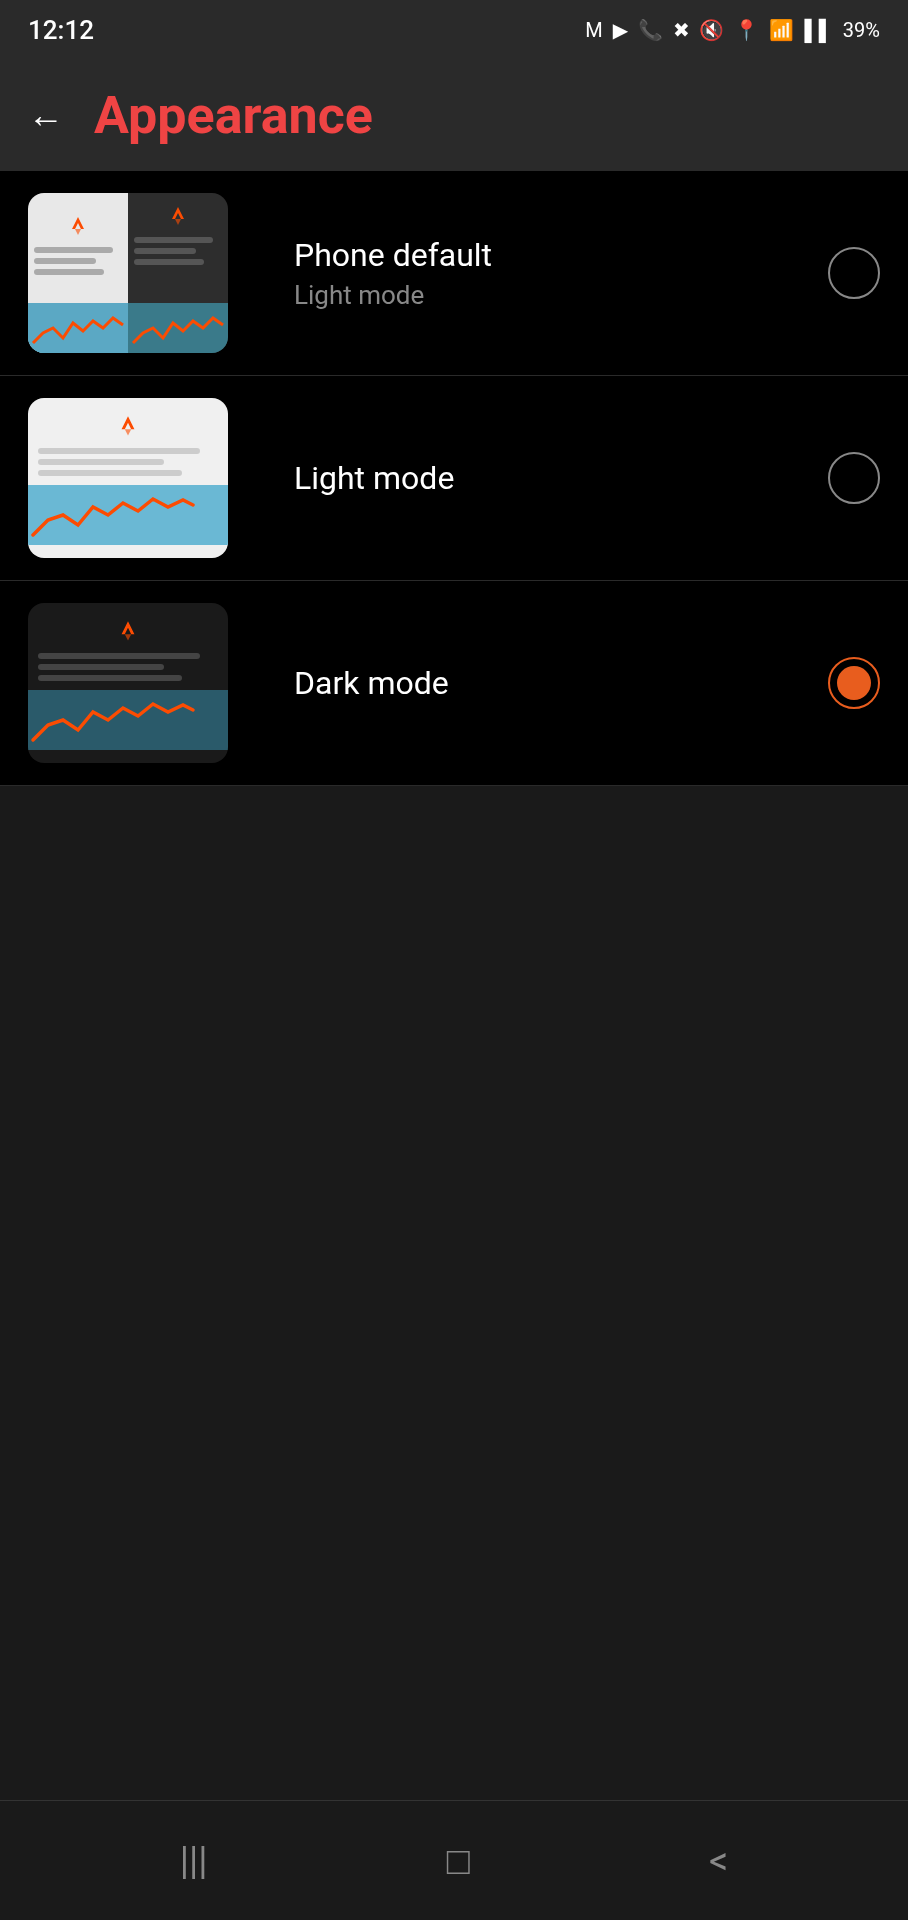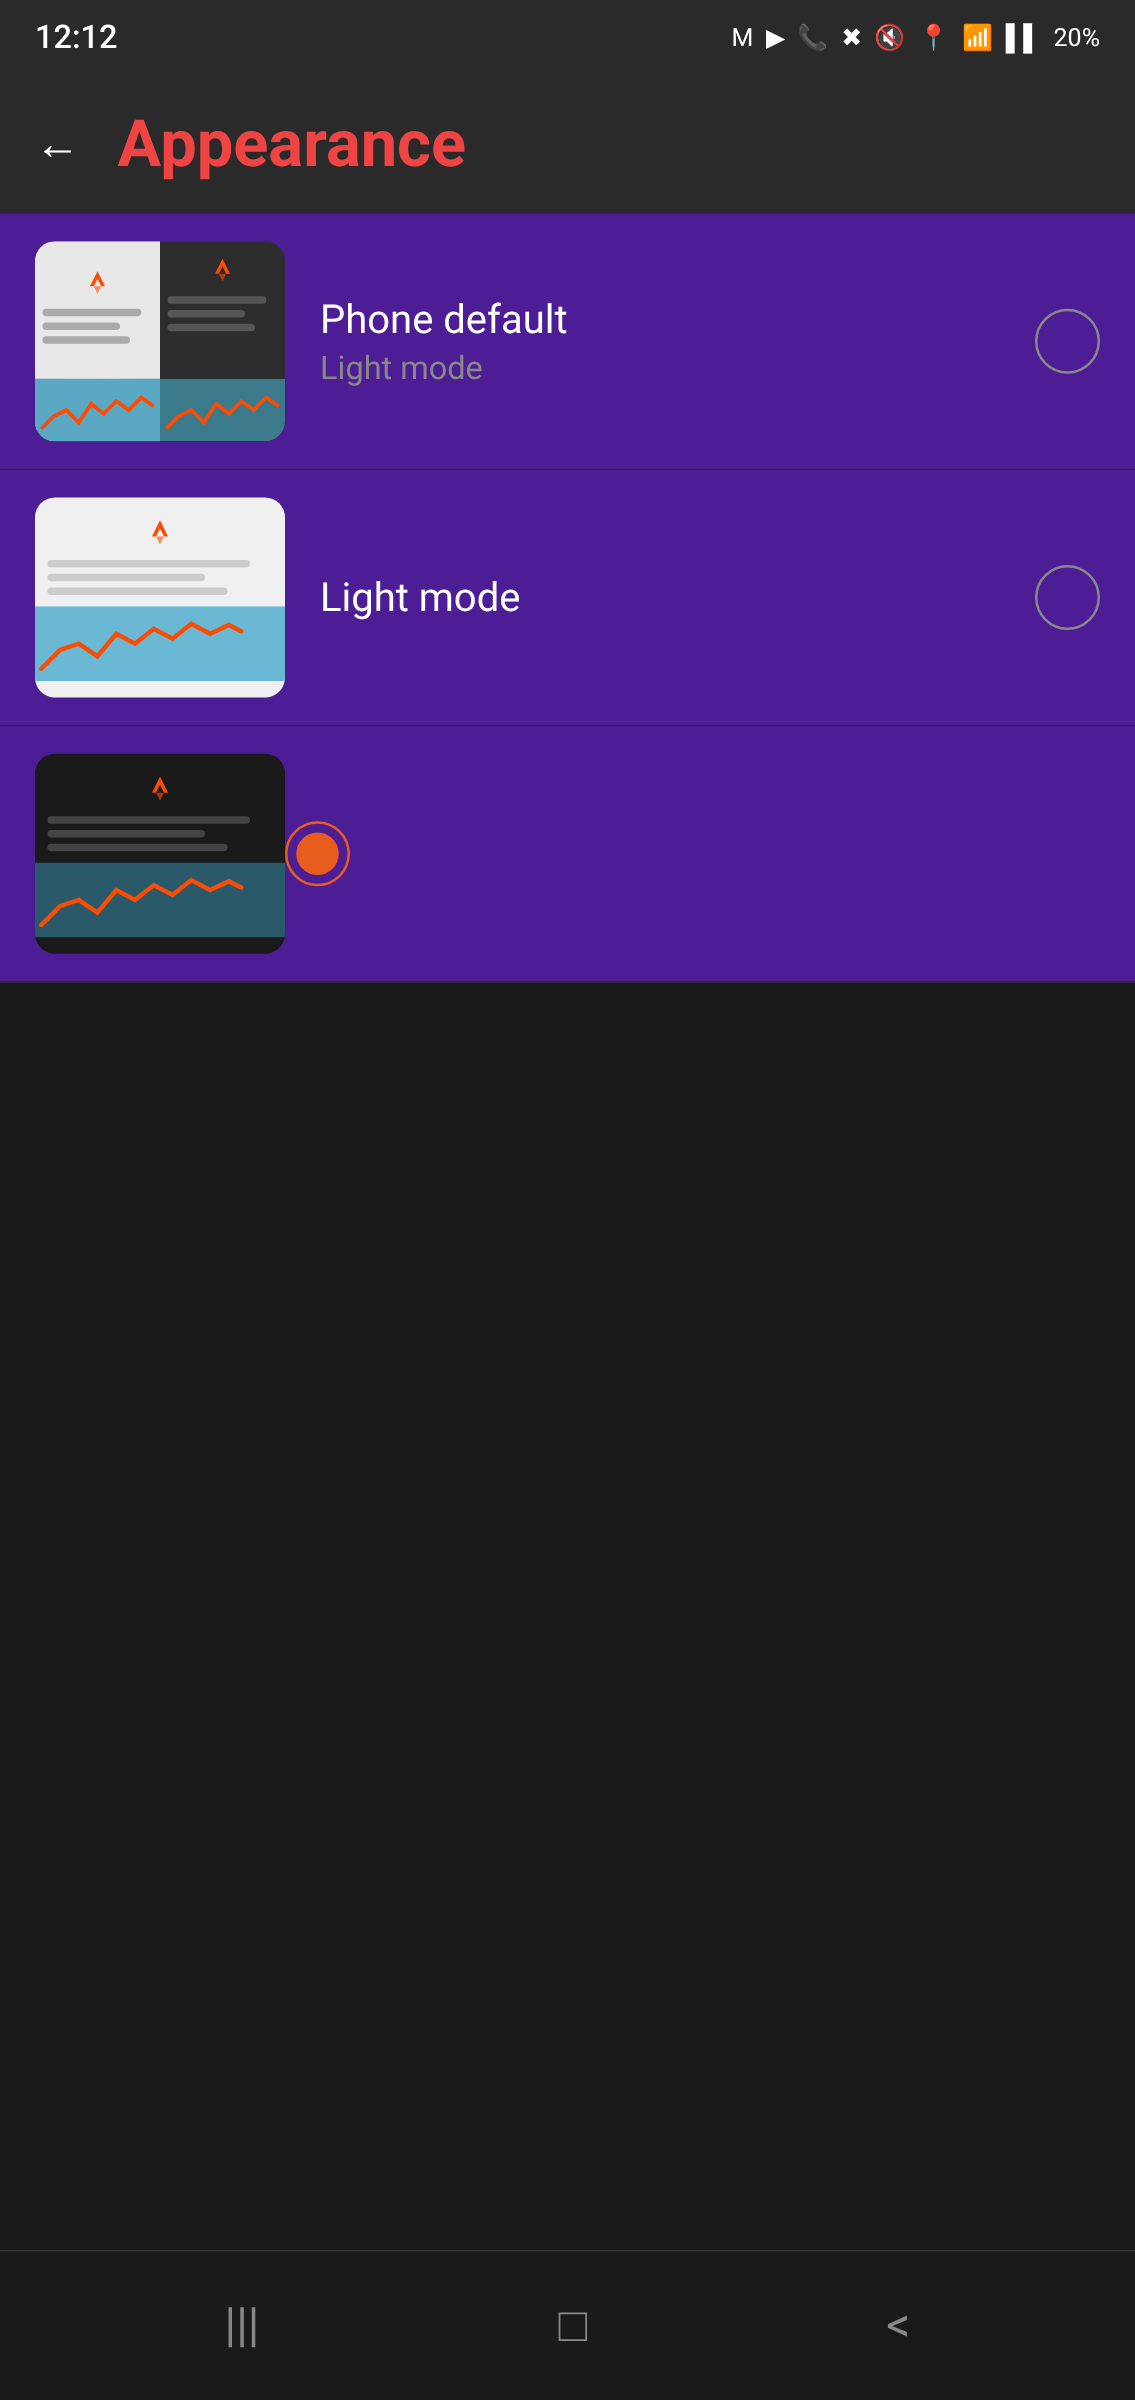--- a/index.html
+++ b/index.html
@@ -73,24 +73,25 @@
       flex: 1;
       background: #1a1a1a;
       padding: 0;
     }
 
     
     .option-item {
       display: flex;
       align-items: center;
       padding: 22px 28px;
-      background: #4c1d95;
+      background: #000000;
       cursor: pointer;
       min-height: 180px;
       border-bottom: 1px solid #2a2a2a;
+      gap: 38px;
     }
 
     .option-item:first-child {
       border-top: 1px solid #2a2a2a;
     }
 
     
     .thumbnail {
       width: 200px;
       height: 160px;
@@ -234,21 +235,21 @@
   <span class="status-time">12:12</span>
   <div class="status-icons">
     <span>M</span>
     <span>▶</span>
     <span>📞</span>
     <span>✖</span>
     <span>🔇</span>
     <span>📍</span>
     <span>📶</span>
     <span>▌▌</span>
-    <span>20%</span>
+    <span>39%</span>
   </div>
 </div>
 
 <div class="header">
   <span class="back-arrow">←</span>
   <span class="header-title">Appearance</span>
 </div>
 
 <div class="content">
 
@@ -344,20 +345,23 @@
         <div style="height:6px; background:#444; border-radius:3px; margin-bottom:5px; width:70%;"></div>
         <div style="height:6px; background:#444; border-radius:3px; margin-bottom:5px; width:80%;"></div>
       </div>
       <div style="width:100%; flex:1; margin-top:4px; min-height:50px;">
         <svg width="100%" height="60">
           <rect width="100%" height="60" fill="#2a5a6a"></rect>
           <polyline points="5,50 20,35 35,30 50,40 65,22 80,30 95,18 110,26 125,14 140,22 155,15 165,20" stroke="#fc4c02" stroke-width="3.5" fill="none" stroke-linecap="round"></polyline>
         </svg>
       </div>
     </div>
+    <div class="option-label">
+      <div class="option-title">Dark mode</div>
+    </div>
     <div class="radio-btn selected">
       <div class="radio-inner"></div>
     </div>
   </div>
 
   <div class="empty-area"></div>
 
 </div>
 
 <div class="nav-bar">

